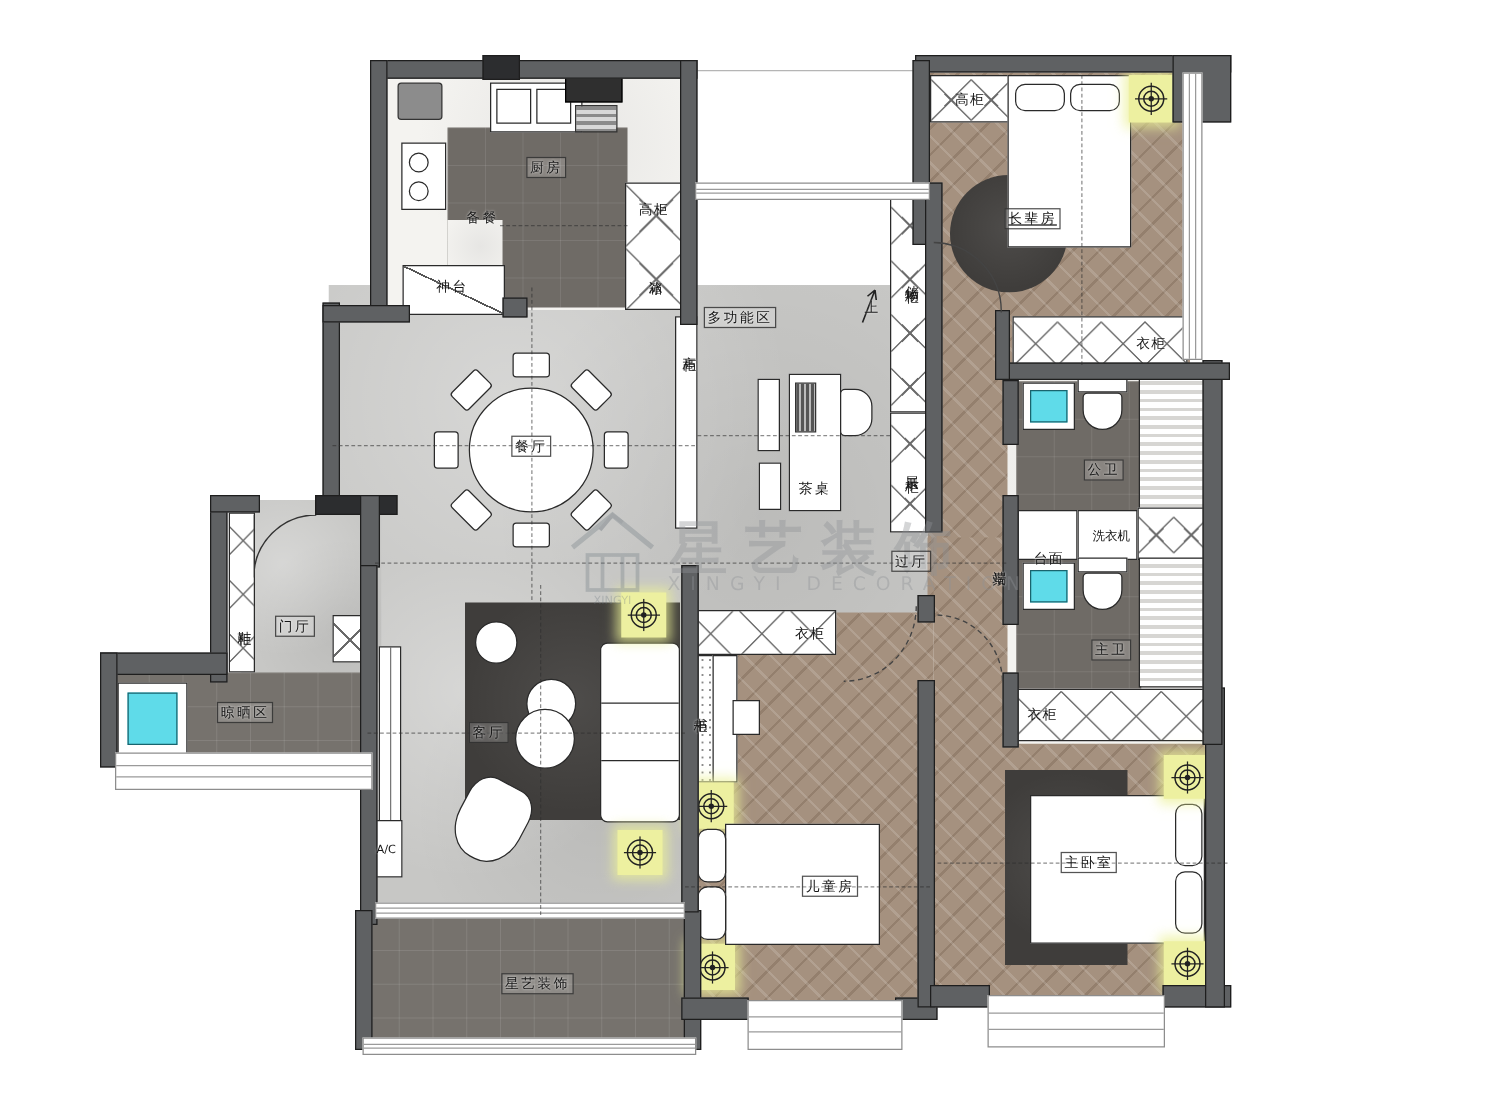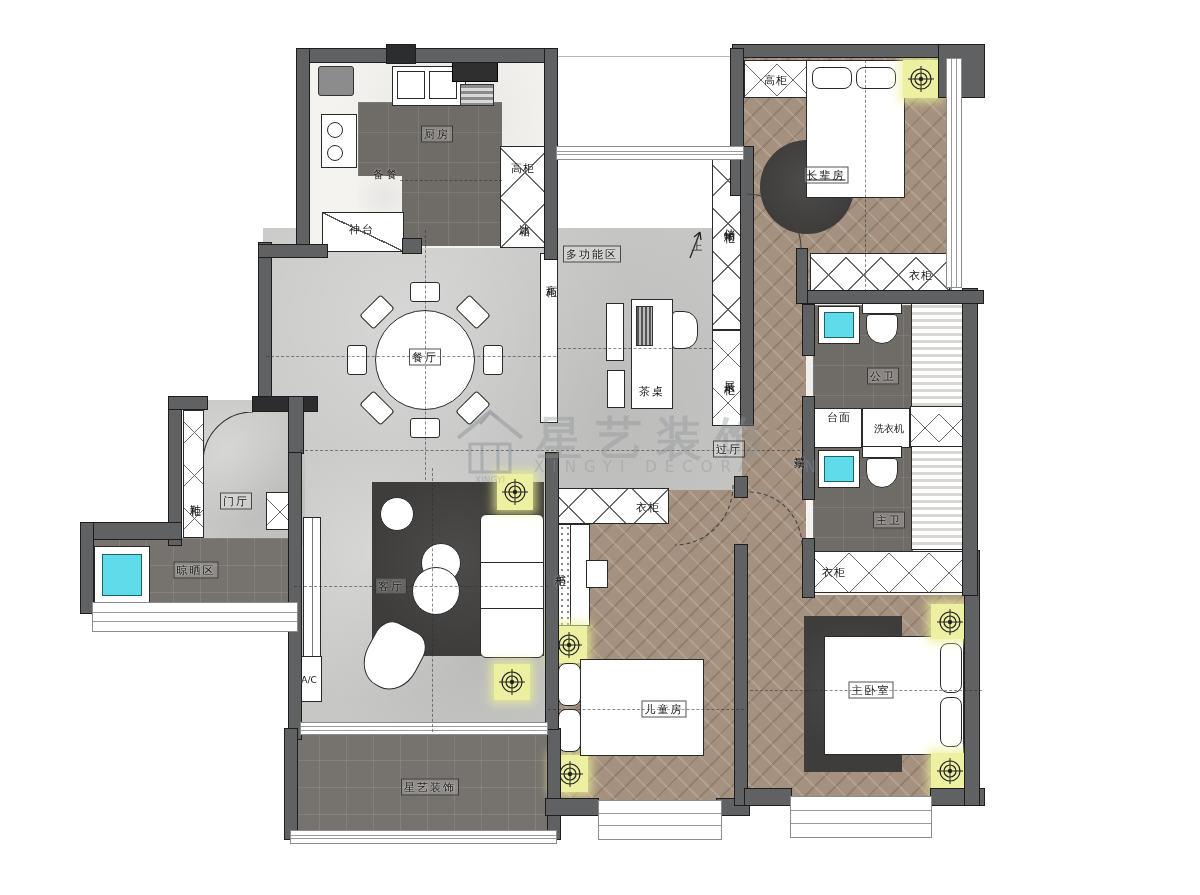--- a/index.html
+++ b/index.html
@@ -295,21 +295,21 @@
   <div class="label" style="left:698px;top:246px;">上</div>
   <div class="label label-v" style="left:728px;top:223px;">储物柜</div>
   <div class="label label-v" style="left:728px;top:375px;">展示柜</div>
   <div class="label label-v" style="left:550px;top:278px;">高柜</div>
   <div class="label" style="left:652px;top:391px;">茶桌</div>
   <div class="label room-label" style="left:425px;top:357px;">餐厅</div>
   <div class="label room-label" style="left:826px;top:175px;text-decoration:underline;">长辈房</div>
   <div class="label" style="left:776px;top:80px;letter-spacing:1px;">高柜</div>
   <div class="label" style="left:921px;top:275px;letter-spacing:1px;">衣柜</div>
   <div class="label room-label" style="left:883px;top:376px;">公卫</div>
-  <div class="label" style="left:839px;top:417px;letter-spacing:1px;text-align:center;">台面</div>
+  <div class="label" style="left:839px;top:447px;letter-spacing:1px;text-align:center;">台面</div>
   <div class="label" style="left:889px;top:429px;letter-spacing:0;font-size:10px;">洗衣机</div>
   <div class="label room-label" style="left:889px;top:520px;">主卫</div>
   <div class="label label-v" style="left:798px;top:449px;">端景</div>
   <div class="label" style="left:834px;top:572px;letter-spacing:1px;">衣柜</div>
   <div class="label room-label" style="left:871px;top:690px;">主卧室</div>
   <div class="label room-label" style="left:236px;top:501px;">门厅</div>
   <div class="label label-v" style="left:194px;top:497px;">鞋柜</div>
   <div class="label room-label" style="left:196px;top:570px;">晾晒区</div>
   <div class="label room-label" style="left:391px;top:586px;">客厅</div>
   <div class="label" style="left:309px;top:680px;font-size:9px;letter-spacing:0;">A/C</div>

